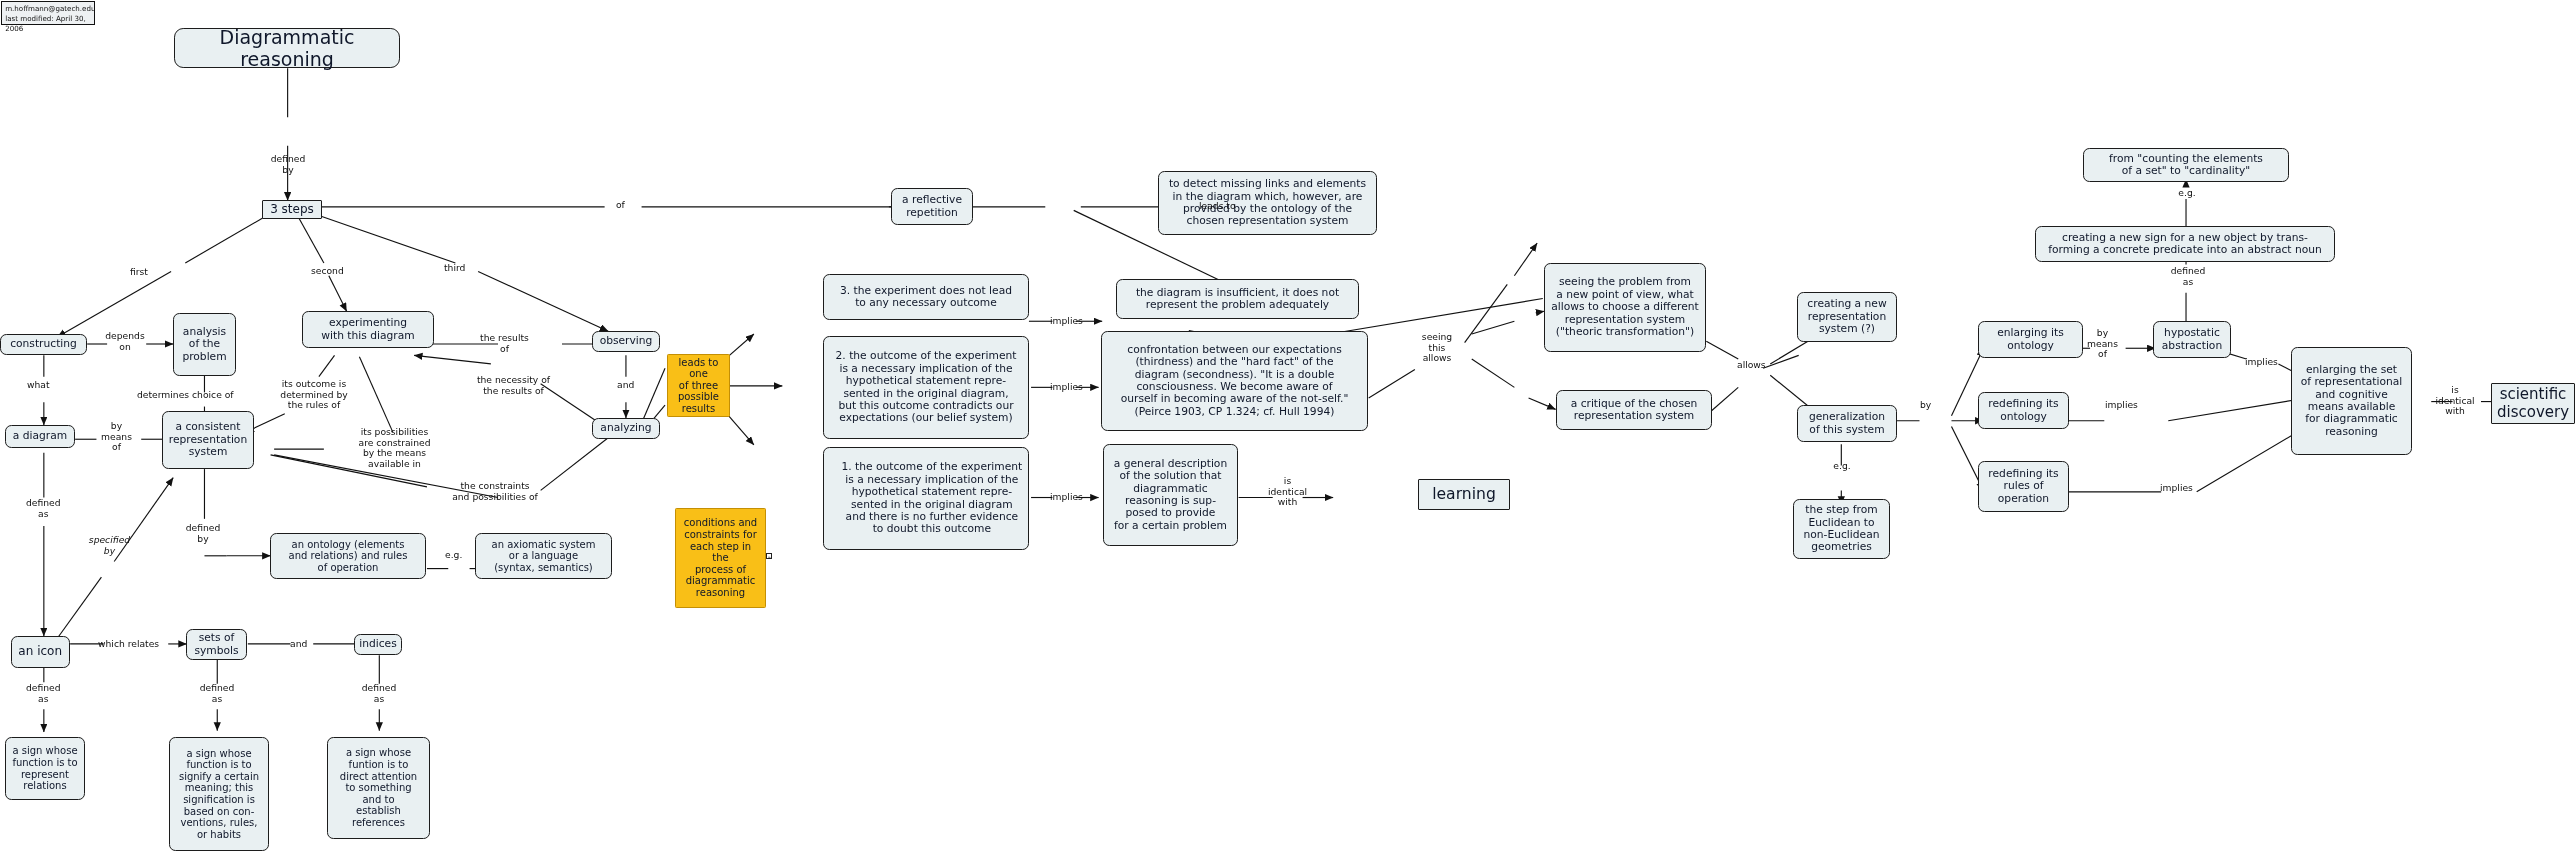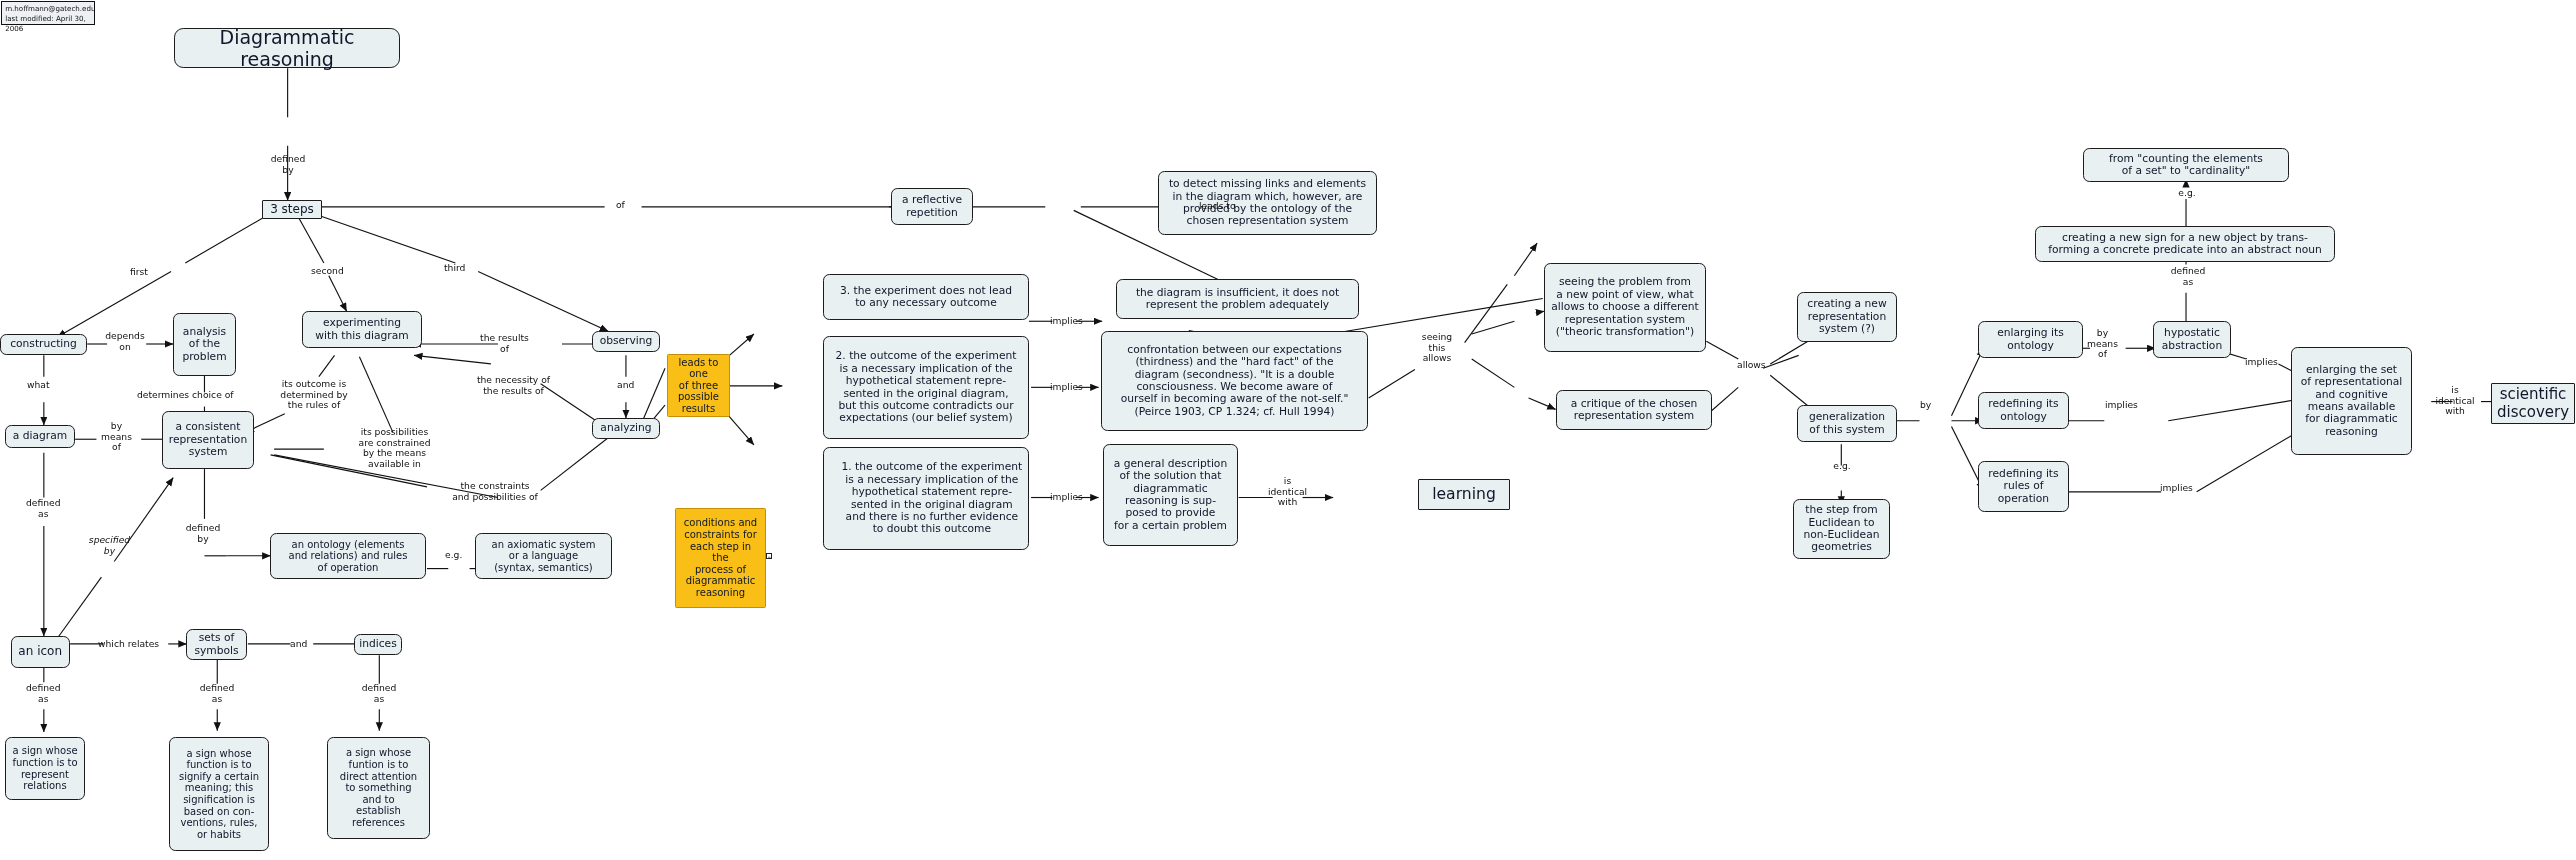--- a/index.html
+++ b/index.html
@@ -200,21 +200,21 @@
   <div class="node huge" style="left:174px;top:28.4px;width:226px;height:40px;">Diagrammatic reasoning</div>
 
   <div class="node big" style="left:262px;top:200px;width:60px;height:19px;font-size:12px;">3 steps</div>
 
   <div class="node" style="left:0px;top:334px;width:87px;height:21.3px;font-size:10.7px;">constructing</div>
 
   <div class="node" style="left:173px;top:313px;width:63px;height:63px;font-size:10.7px;">analysis
 of the
 problem</div>
 
-  <div class="node" style="left:302px;top:311px;width:120px;height:37px;font-size:10.7px;">experimenting
+  <div class="node" style="left:302px;top:311px;width:132px;height:37px;font-size:10.7px;">experimenting
 with this diagram</div>
 
   <div class="node" style="left:592px;top:331px;width:68px;height:21.3px;font-size:10.7px;">observing</div>
 
   <div class="node" style="left:592px;top:418px;width:68px;height:21.3px;font-size:10.7px;">analyzing</div>
 
   <div class="node" style="left:5px;top:425px;width:70px;height:23px;font-size:10.7px;">a diagram</div>
 
   <div class="node" style="left:162px;top:411px;width:92px;height:58px;font-size:10.7px;">a consistent
 representation

